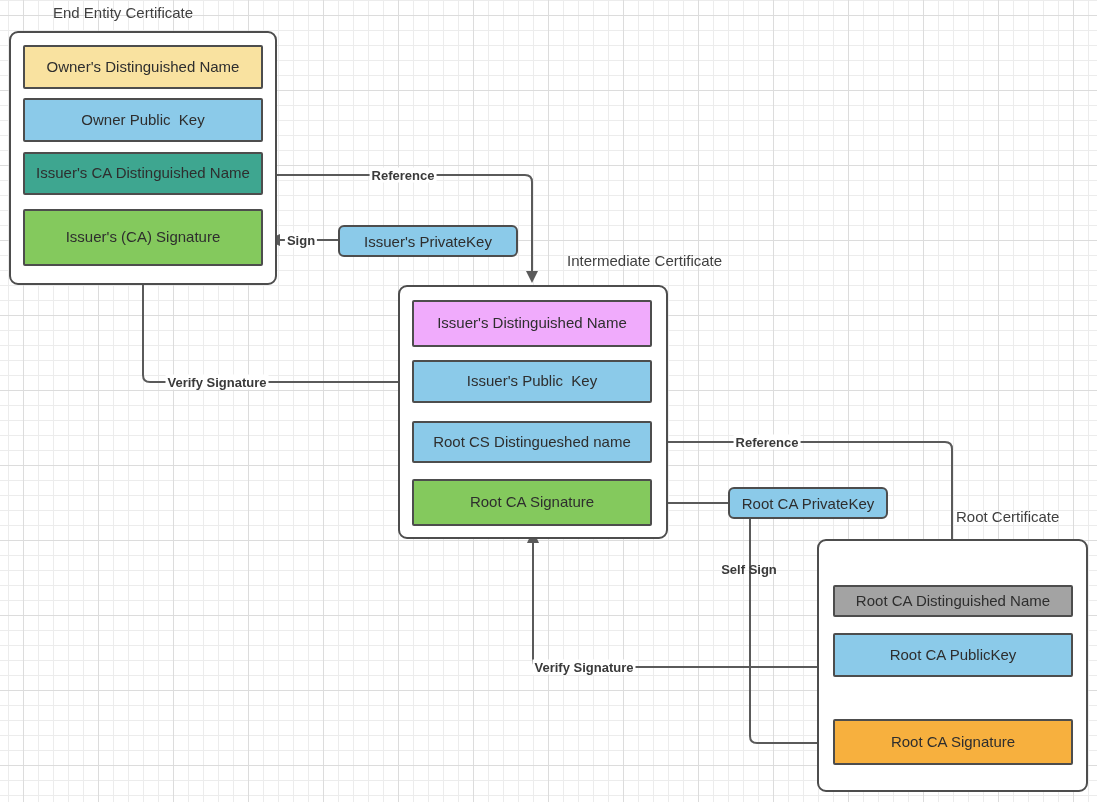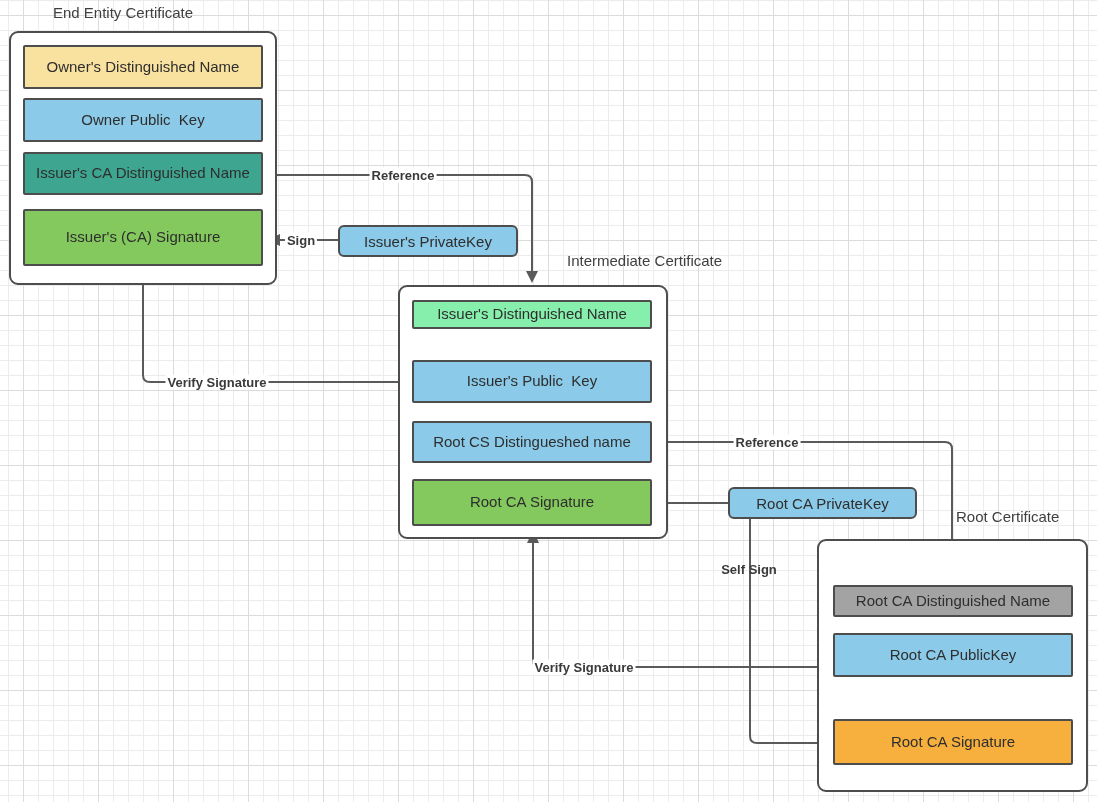--- a/index.html
+++ b/index.html
@@ -112,35 +112,35 @@
   <div class="group-title" style="left:53px; top:4px;">End Entity Certificate</div>
   <div class="group" style="left:9px; top:31px; width:268px; height:254px;">
     <div class="field" style="left: 12px; top: 12px; height: 44px; background-color: rgb(249, 226, 160);">Owner's Distinguished Name</div>
     <div class="field" style="left: 12px; top: 65px; height: 44px; background-color: rgb(139, 202, 233);">Owner Public  Key</div>
     <div class="field" style="left: 12px; top: 119px; height: 43px; background-color: rgb(62, 166, 144);">Issuer's CA Distinguished Name</div>
     <div class="field" style="left: 12px; top: 176px; height: 57px; background-color: rgb(132, 201, 93);">Issuer's (CA) Signature</div>
   </div>
 
   <div class="group-title" style="left:567px; top:252px;">Intermediate Certificate</div>
   <div class="group" style="left:398px; top:285px; width:270px; height:254px;">
-    <div class="field" style="left: 12px; top: 13px; height: 29px; background-color: #86efac;">Issuer's Distinguished Name</div>
+    <div class="field" style="left: 12px; top: 13px; height: 47px; background-color: #f0abfc;">Issuer's Distinguished Name</div>
     <div class="field" style="left: 12px; top: 73px; height: 43px; background-color: rgb(139, 202, 233);">Issuer's Public  Key</div>
     <div class="field" style="left: 12px; top: 134px; height: 42px; background-color: rgb(139, 202, 233);">Root CS Distingueshed name</div>
     <div class="field" style="left: 12px; top: 192px; height: 47px; background-color: rgb(132, 201, 93);">Root CA Signature</div>
   </div>
 
   <div class="group-title" style="left:956px; top:508px;">Root Certificate</div>
   <div class="group" style="left:817px; top:539px; width:271px; height:253px;">
     <div class="field" style="left: 14px; top: 44px; height: 32px; background-color: #a3a3a3;">Root CA Distinguished Name</div>
     <div class="field" style="left: 14px; top: 92px; height: 44px; background-color: rgb(139, 202, 233);">Root CA PublicKey</div>
     <div class="field" style="left: 14px; top: 178px; height: 46px; background-color: rgb(247, 176, 62);">Root CA Signature</div>
   </div>
 
   <div class="keybox" style="left: 338px; top: 225px; width: 180px; height: 32px; background-color: rgb(139, 202, 233);">Issuer's PrivateKey</div>
-  <div class="keybox" style="left: 728px; top: 487px; width: 189px; height: 32px; background-color: rgb(139, 202, 233);">Root CA PrivateKey</div>
+  <div class="keybox" style="left: 728px; top: 487px; width: 160px; height: 32px; background-color: rgb(139, 202, 233);">Root CA PrivateKey</div>
 
   <span class="edge-label" style="left:403px; top:175px;">Reference</span>
   <span class="edge-label" style="left:301px; top:240px;">Sign</span>
   <span class="edge-label" style="left:217px; top:382px;">Verify Signature</span>
   <span class="edge-label" style="left:767px; top:442px;">Reference</span>
   <span class="edge-label no-bg" style="left:749px; top:569px;">Self Sign</span>
   <span class="edge-label" style="left:584px; top:667px;">Verify Signature</span>
 
 </div>
 

